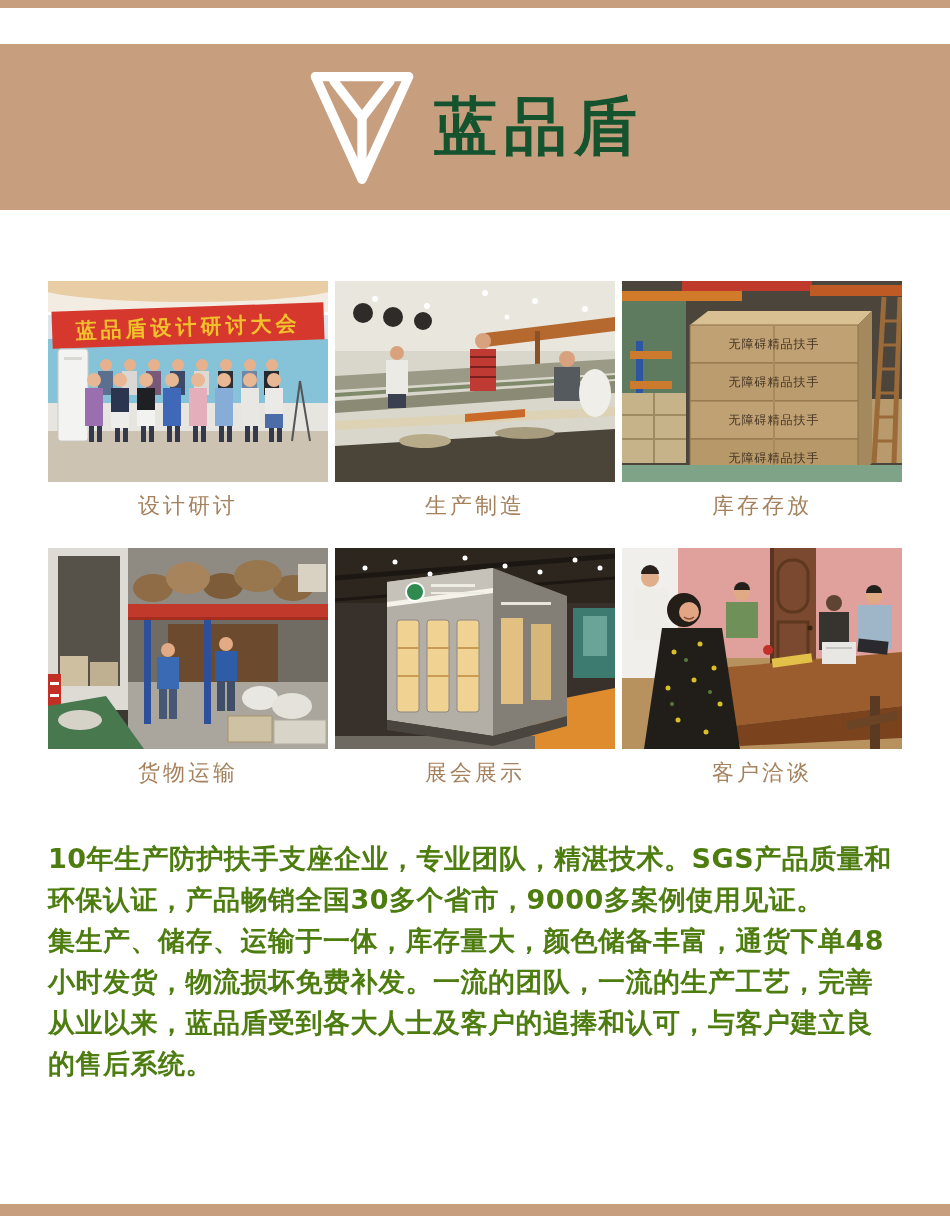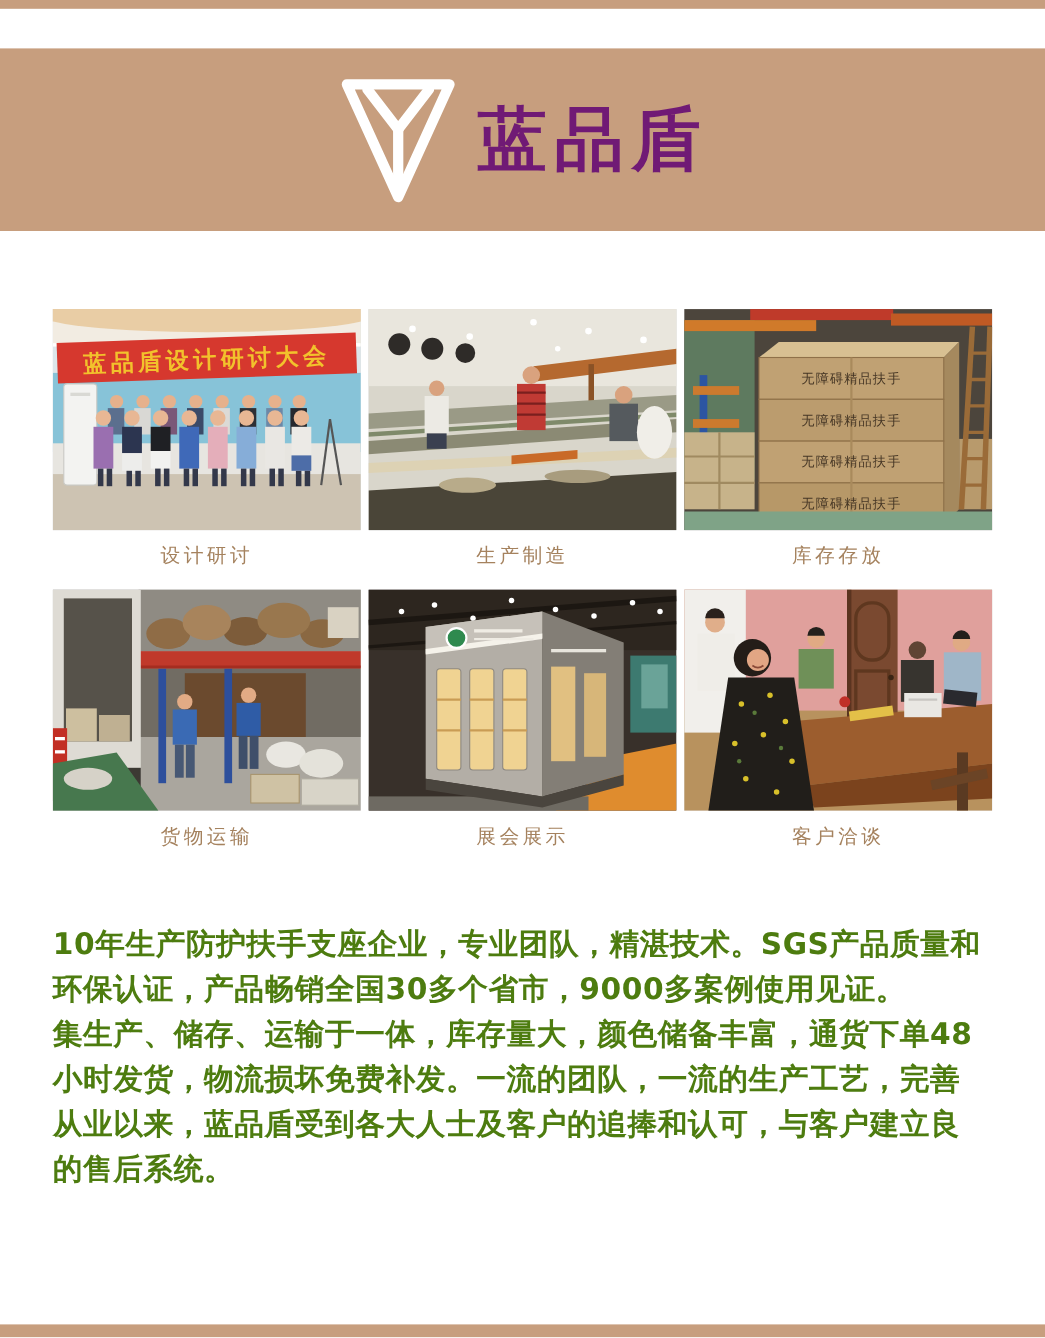--- a/index.html
+++ b/index.html
@@ -4,29 +4,29 @@
 <style>
   html,body{margin:0;padding:0;background:#ffffff;}
   .page{position:relative;width:950px;height:1216px;margin:0 auto;background:#ffffff;overflow:hidden;
         font-family:"DejaVu Sans",sans-serif;}
   .strip{position:absolute;left:0;width:950px;background:#c79e7e;}
   .strip.top{top:0;height:8px;}
   .strip.bottom{top:1204px;height:12px;}
   .header{position:absolute;top:44px;left:0;width:950px;height:166px;background:#c79e7e;
           display:flex;align-items:center;justify-content:center;gap:16px;}
   .logo-icon{width:112px;height:128px;display:block;}
-  .brand{display:flex;flex-direction:column;color:#701a75;}
+  .brand{display:flex;flex-direction:column;color:#14532d;}
   .brand-cn{font-size:63px;font-weight:bold;line-height:1.05;letter-spacing:7px;}
   .brand-en{font-size:32px;font-weight:bold;letter-spacing:1.5px;margin-top:5px;}
   .gallery{position:absolute;top:281px;left:48px;width:854px;display:grid;
            grid-template-columns:repeat(3,280px);column-gap:7px;}
   .cell{width:280px;}
   .photo{width:280px;height:201px;display:block;background:#ddd;}
-  .caption{height:54px;box-sizing:border-box;padding-top:9px;text-align:center;
-           font-size:18px;letter-spacing:3px;color:#a5825e;line-height:30px;}
+  .caption{height:66px;box-sizing:border-box;padding-top:9px;text-align:center;
+           font-size:22px;letter-spacing:3px;color:#a5825e;line-height:30px;}
   .intro{position:absolute;top:838px;left:48px;width:858px;color:#4d7c0f;
          font-size:27px;font-weight:bold;line-height:41px;letter-spacing:0.5px;}
   svg{display:block;}
   svg text{font-family:"DejaVu Sans",sans-serif;}
 </style>
 </head>
 <body>
 
 <div class="page">
 

